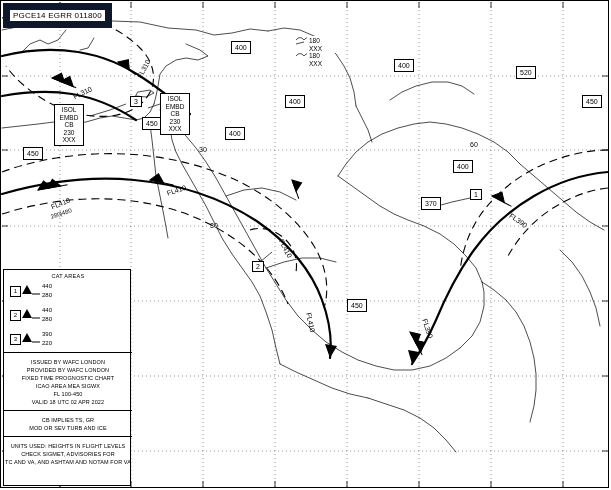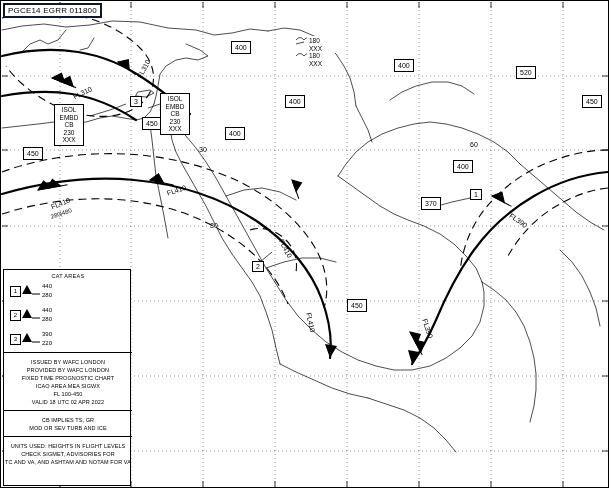--- a/index.html
+++ b/index.html
@@ -11,21 +11,21 @@
   #chart{
     position:relative;width:611px;height:490px;overflow:hidden;background:#fff;
   }
   .frame{
     position:absolute;left:0;top:0;width:609px;height:488px;
     border:1px solid #000;box-sizing:border-box;
   }
   svg.layer{position:absolute;left:0;top:0;width:611px;height:490px;}
   .hdr{
     position:absolute;left:3px;top:3px;
-    border:2px solid #0f172a;background:#fff;
+    border:7px solid #0f172a;background:#fff;
     padding:1px 3px 1px 3px;
     font-size:8px;letter-spacing:.2px;color:#000;
     font-family:"Liberation Sans", sans-serif;
   }
   .lbl{
     position:absolute;font-size:7px;color:#000;
     font-family:"Liberation Sans", sans-serif;white-space:pre;
   }
   .boxlbl{
     position:absolute;border:1px solid #000;background:#fff;

